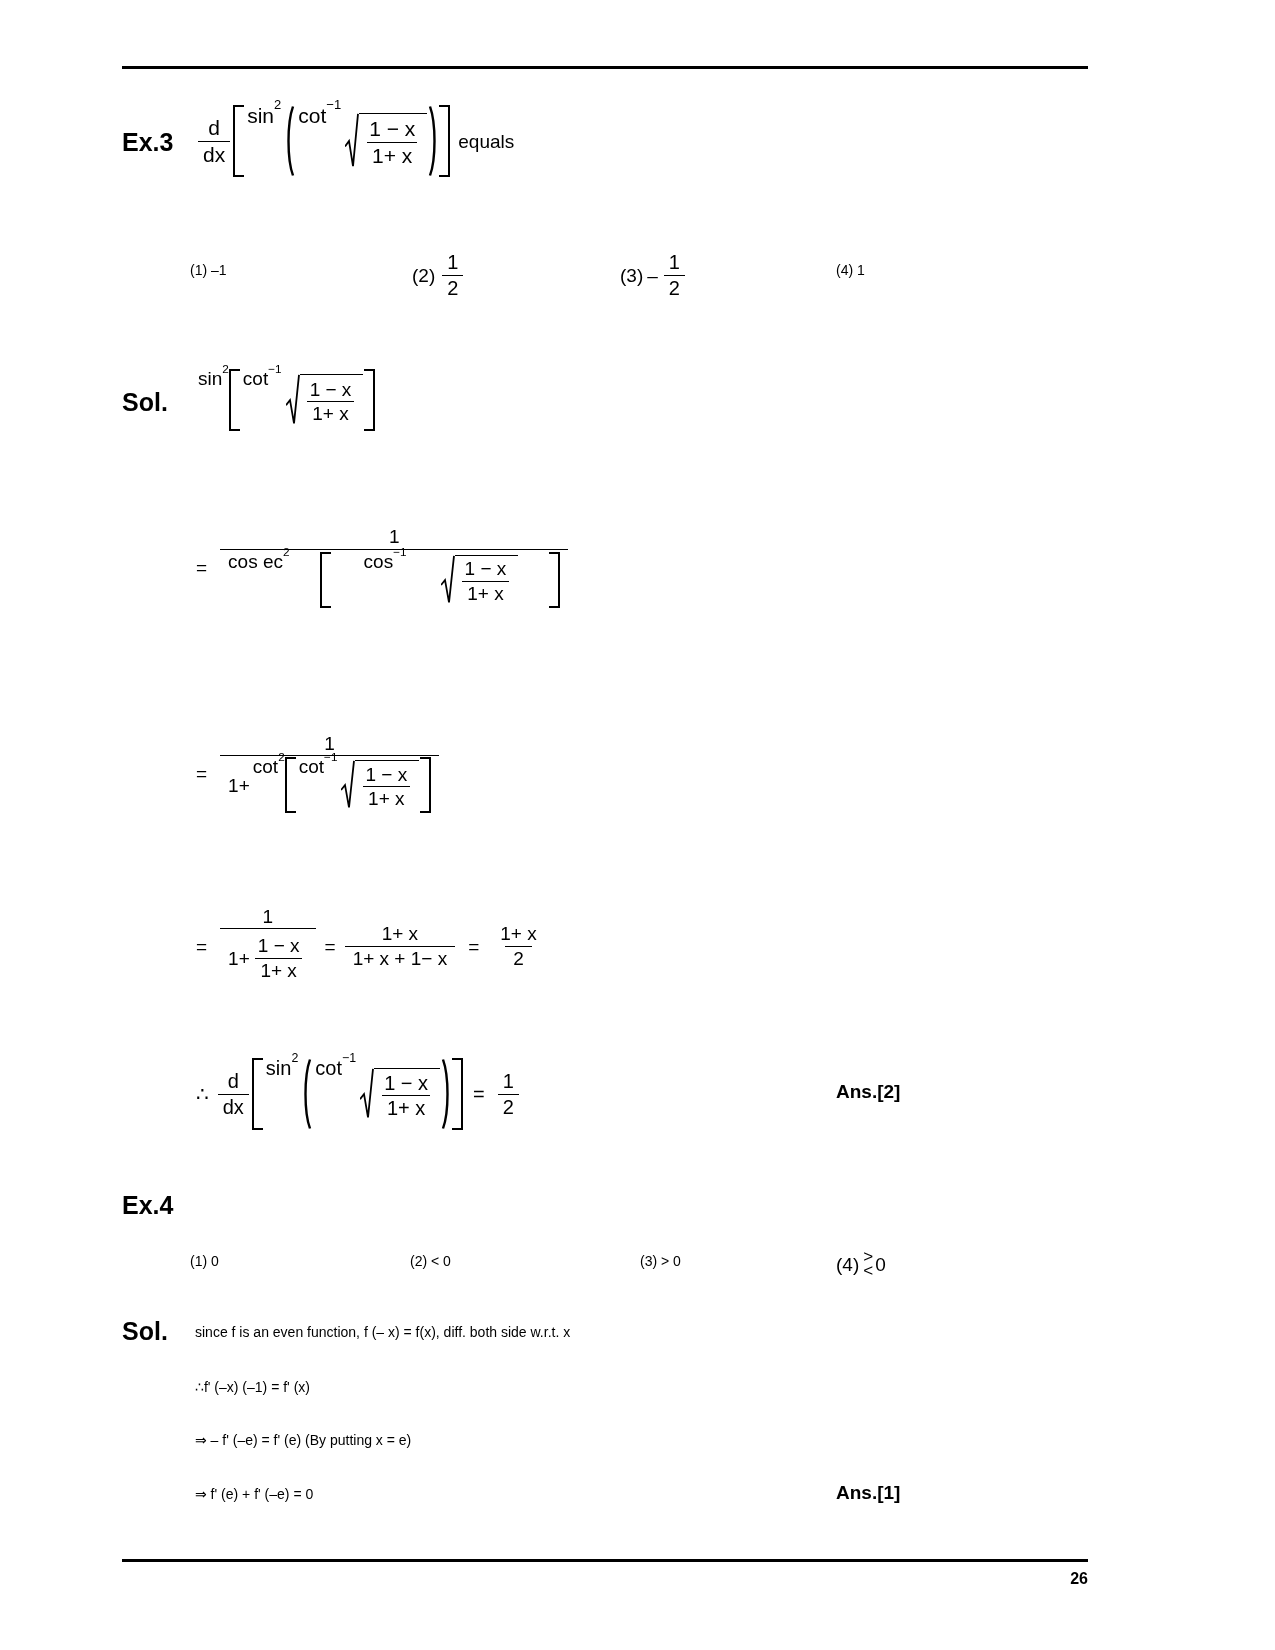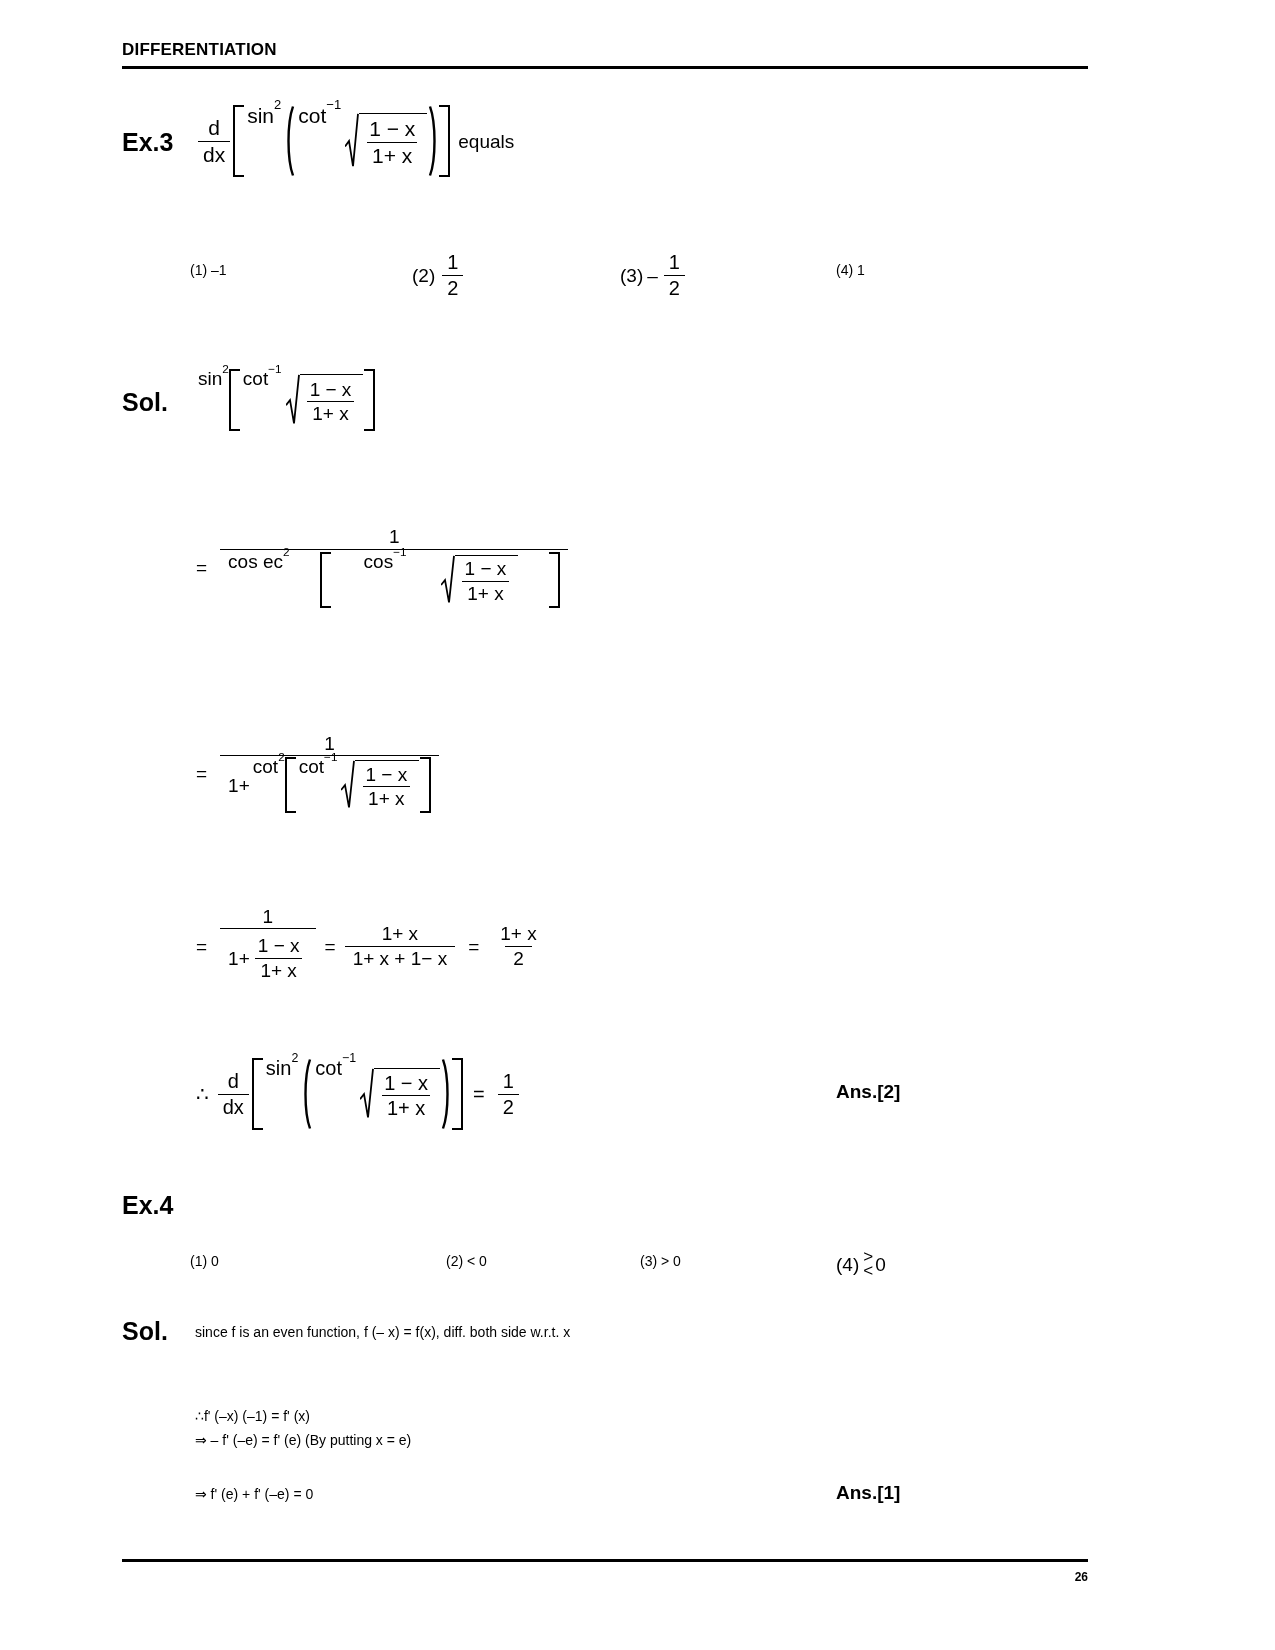--- a/index.html
+++ b/index.html
@@ -52,21 +52,21 @@
     width: 966px;
     height: 3px;
     background: #000;
   }
   .footer-page {
     position: absolute;
     left: 1020px;
     top: 1570px;
     width: 68px;
     text-align: right;
-    font-size: 12px;
+    font-size: 16px;
     font-weight: bold;
   }
 
   
   .tag {
     position: absolute;
     font-size: 25px;
     font-weight: bold;
     line-height: 22px;
   }
@@ -174,23 +174,20 @@
 
   .eq-lead {
     margin-right: 10px;
   }
 </style>
 </head>
 <body>
 
 <div class="page">
 
-  <div class="header">
-    <div class="header-title">DIFFERENTIATION</div>
-  </div>
   <div class="header-rule"></div>
 
   <div class="tag" style="left:122px; top:131px;">Ex.3</div>
 
   <div class="math" style="left:195px; top:105px; height:72px;">
 
     <span class="frac">
       <span class="num">d</span>
       <span class="den">dx</span>
     </span>
@@ -452,40 +449,40 @@
   </div>
 
   <div class="ans" style="left:836px; top:1081px;">Ans.[2]</div>
 
   <div class="tag" style="left:122px; top:1176px;margin-top:18px;">Ex.4</div>
 
   <div class="row-text" style="left:190px; top:1249px;">
     <span>(1)</span>
     <span>0</span>
   </div>
-  <div class="row-text" style="left:410px; top:1249px;margin-left:36px;">
+  <div class="row-text" style="left:410px; top:1249px;">
     <span>(2)</span>
     <span>&lt; 0</span>
   </div>
   <div class="row-text" style="left:620px; top:1249px;margin-left:20px;">
     <span>(3)</span>
     <span>&gt; 0</span>
   </div>
   <div class="math" style="left:836px; top:1236px; height:56px; font-size:19px;">
     <span>(4)</span>
     <span style="display:inline-flex; flex-direction:column; align-items:center; line-height:0.82; font-size:17px; margin:0 2px 0 4px;">
       <span>&gt;</span>
       <span>&lt;</span>
     </span>
     <span>0</span>
   </div>
 
   <div class="tag" style="left:122px; top:1320px;">Sol.</div>
   <div class="row-text" style="left:195px; top:1320px;">since f is an even function, f (– x) = f(x), diff. both side w.r.t. x</div>
-  <div class="row-text" style="left:195px; top:1404px;text-align:center;">∴f' (–x) (–1) = f' (x)</div>
+  <div class="row-text" style="left:195px; top:1375px;text-align:center;">∴f' (–x) (–1) = f' (x)</div>
   <div class="row-text" style="left:195px; top:1428px;">⇒ – f' (–e) = f' (e) (By putting x = e)</div>
   <div class="row-text" style="left:195px; top:1482px;">⇒ f' (e) + f' (–e) = 0</div>
 
   <div class="ans" style="left:836px; top:1482px;">Ans.[1]</div>
 
   <div class="footer-rule"></div>
   <div class="footer-page">26</div>
 
 </div>
 

